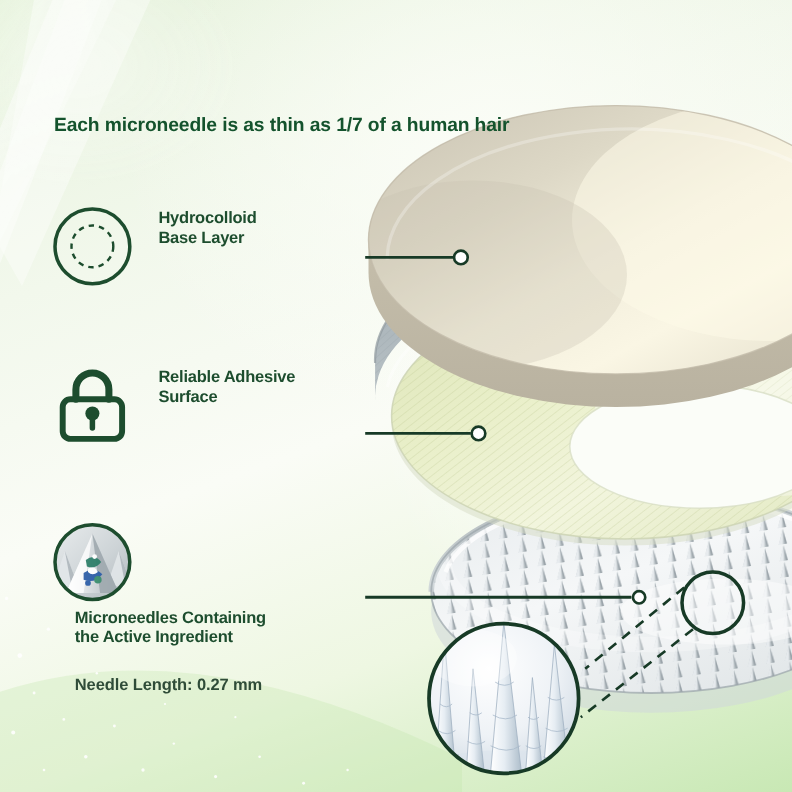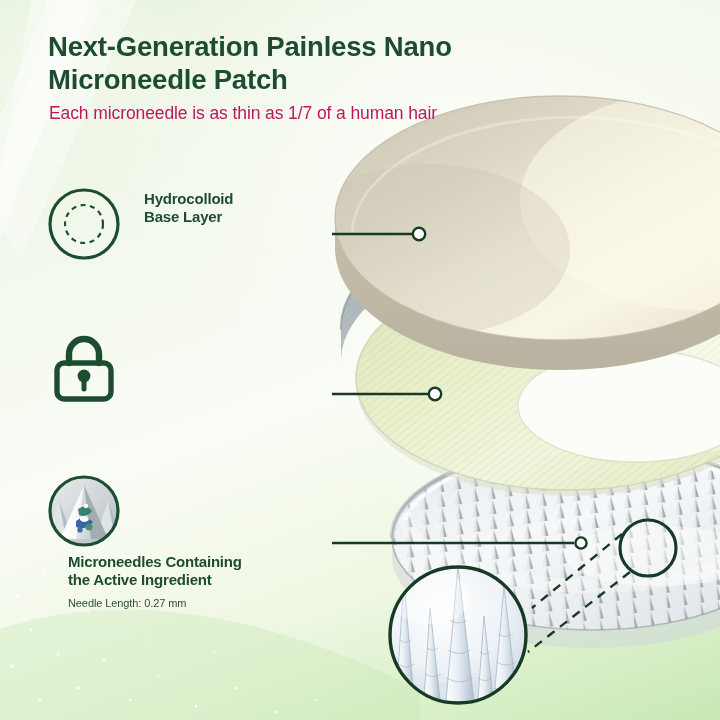--- a/index.html
+++ b/index.html
@@ -43,23 +43,23 @@
     font-size: 27.5px;
     font-weight: bold;
     line-height: 1.20;
     letter-spacing: -0.2px;
   }
   .subhead {
     position: absolute;
     left: 49px;
     top: 102px;
     width: 520px;
-    color: #be185d;
+    color: #14532d;
     font-size: 17.5px;
-    font-weight: normal;
+    font-weight: bold;
     line-height: 1.3;
     letter-spacing: -0.1px;
   }
 
   
   .feature {
     position: absolute;
     display: flex;
     align-items: flex-start;
   }
@@ -72,24 +72,24 @@
   .feature-text { margin-left: 22px; padding-top: 4px; }
   .feature-title {
     color: #1d4d2e;
     font-size: 15px;
     font-weight: bold;
     line-height: 1.22;
     letter-spacing: -0.2px;
     white-space: pre-line;
   }
   .feature-sub {
-    margin-top: 7px;
+    margin-top: 24px;
     color: #2f4c38;
-    font-size: 11px;
-    font-weight: normal;
+    font-size: 15px;
+    font-weight: bold;
     letter-spacing: -0.1px;
   }
 
   #feature-1 { left: 46px; top: 186px; }
   #feature-2 { left: 46px; top: 330px; }
   #feature-3 { left: 46px; top: 473px; flex-direction: column; }
 
   
   .art { position: absolute; inset: 0; }
   .leaders { position: absolute; inset: 0; pointer-events: none; }
@@ -324,21 +324,20 @@
       <line x1="332" y1="394" x2="428" y2="394"></line>
       <line x1="332" y1="543" x2="574" y2="543"></line>
     </g>
     <g fill="#ffffff" stroke="#173a26" stroke-width="2.4">
       <circle cx="419" cy="234" r="6.2"></circle>
       <circle cx="435" cy="394" r="6.2"></circle>
       <circle cx="581" cy="543" r="5.6"></circle>
     </g>
   </svg>
 
-  <div class="headline">Next-Generation Painless Nano Microneedle Patch</div>
   <div class="subhead">Each microneedle is as thin as 1/7 of a human hair</div>
 
   <div class="feature" id="feature-1">
     <div class="feature-icon">
       <svg width="76" height="76" viewBox="0 0 76 76">
         <circle cx="38" cy="38" r="34" fill="none" stroke="#1d4d2e" stroke-width="3.2"></circle>
         <circle cx="38" cy="38" r="19" fill="none" stroke="#1d4d2e" stroke-width="2.2" stroke-dasharray="5 4.5"></circle>
       </svg>
     </div>
     <div class="feature-text">
@@ -348,20 +347,24 @@
   </div>
 
   <div class="feature" id="feature-2">
     <div class="feature-icon">
       <svg width="76" height="76" viewBox="0 0 76 76">
         <path d="M23 33 V24 a15 15 0 0 1 30 0 v9" fill="none" stroke="#1d4d2e" stroke-width="6.4" stroke-linecap="round"></path>
         <rect x="11" y="33" width="54" height="36" rx="7" fill="none" stroke="#1d4d2e" stroke-width="5.4"></rect>
         <circle cx="38" cy="46" r="6.4" fill="#1d4d2e"></circle>
         <path d="M38 49 v10" stroke="#1d4d2e" stroke-width="5" stroke-linecap="round"></path>
       </svg>
+    </div>
+    <div class="feature-text">
+      <div class="feature-title">Reliable Adhesive
+Surface</div>
     </div>
   </div>
 
   <div class="feature" id="feature-3">
     <div class="feature-icon">
       <svg width="76" height="76" viewBox="0 0 76 76">
         <defs>
           <clipPath id="icCircle">
               <circle cx="38" cy="38" r="34"></circle>
             </clipPath>

